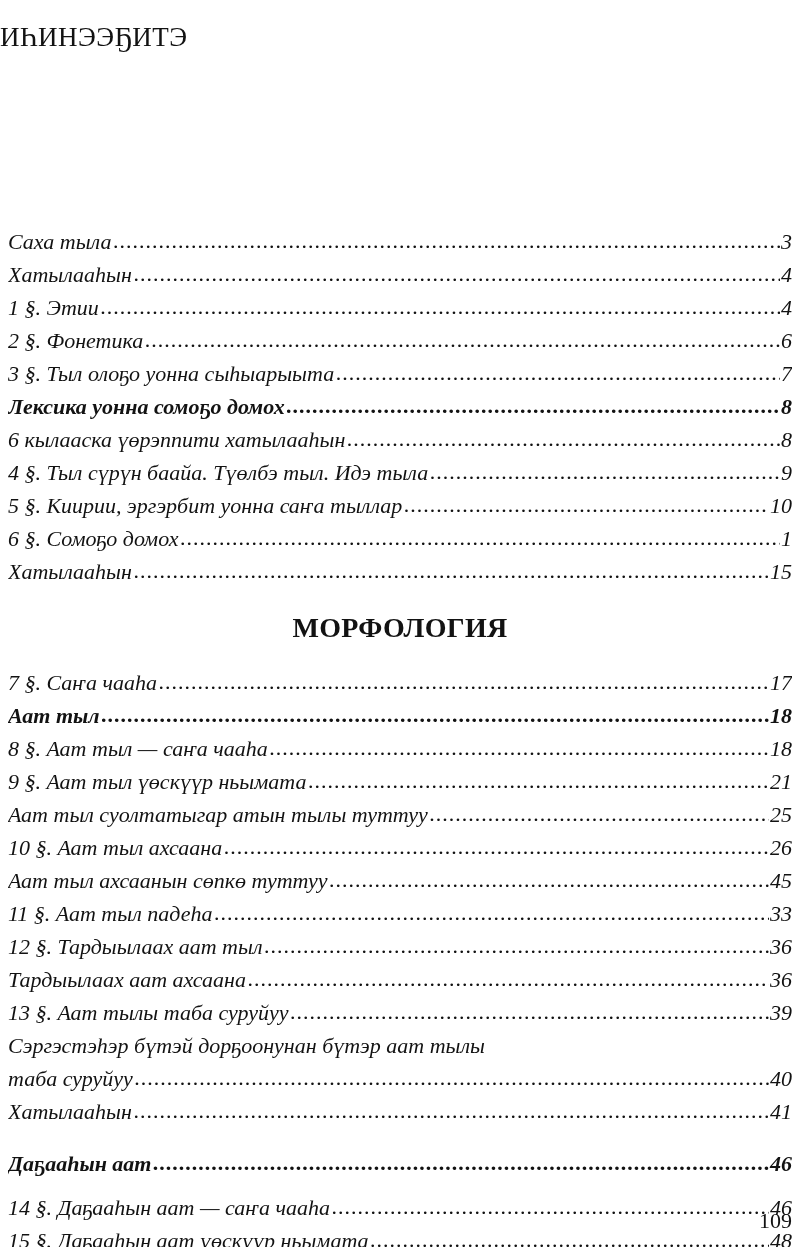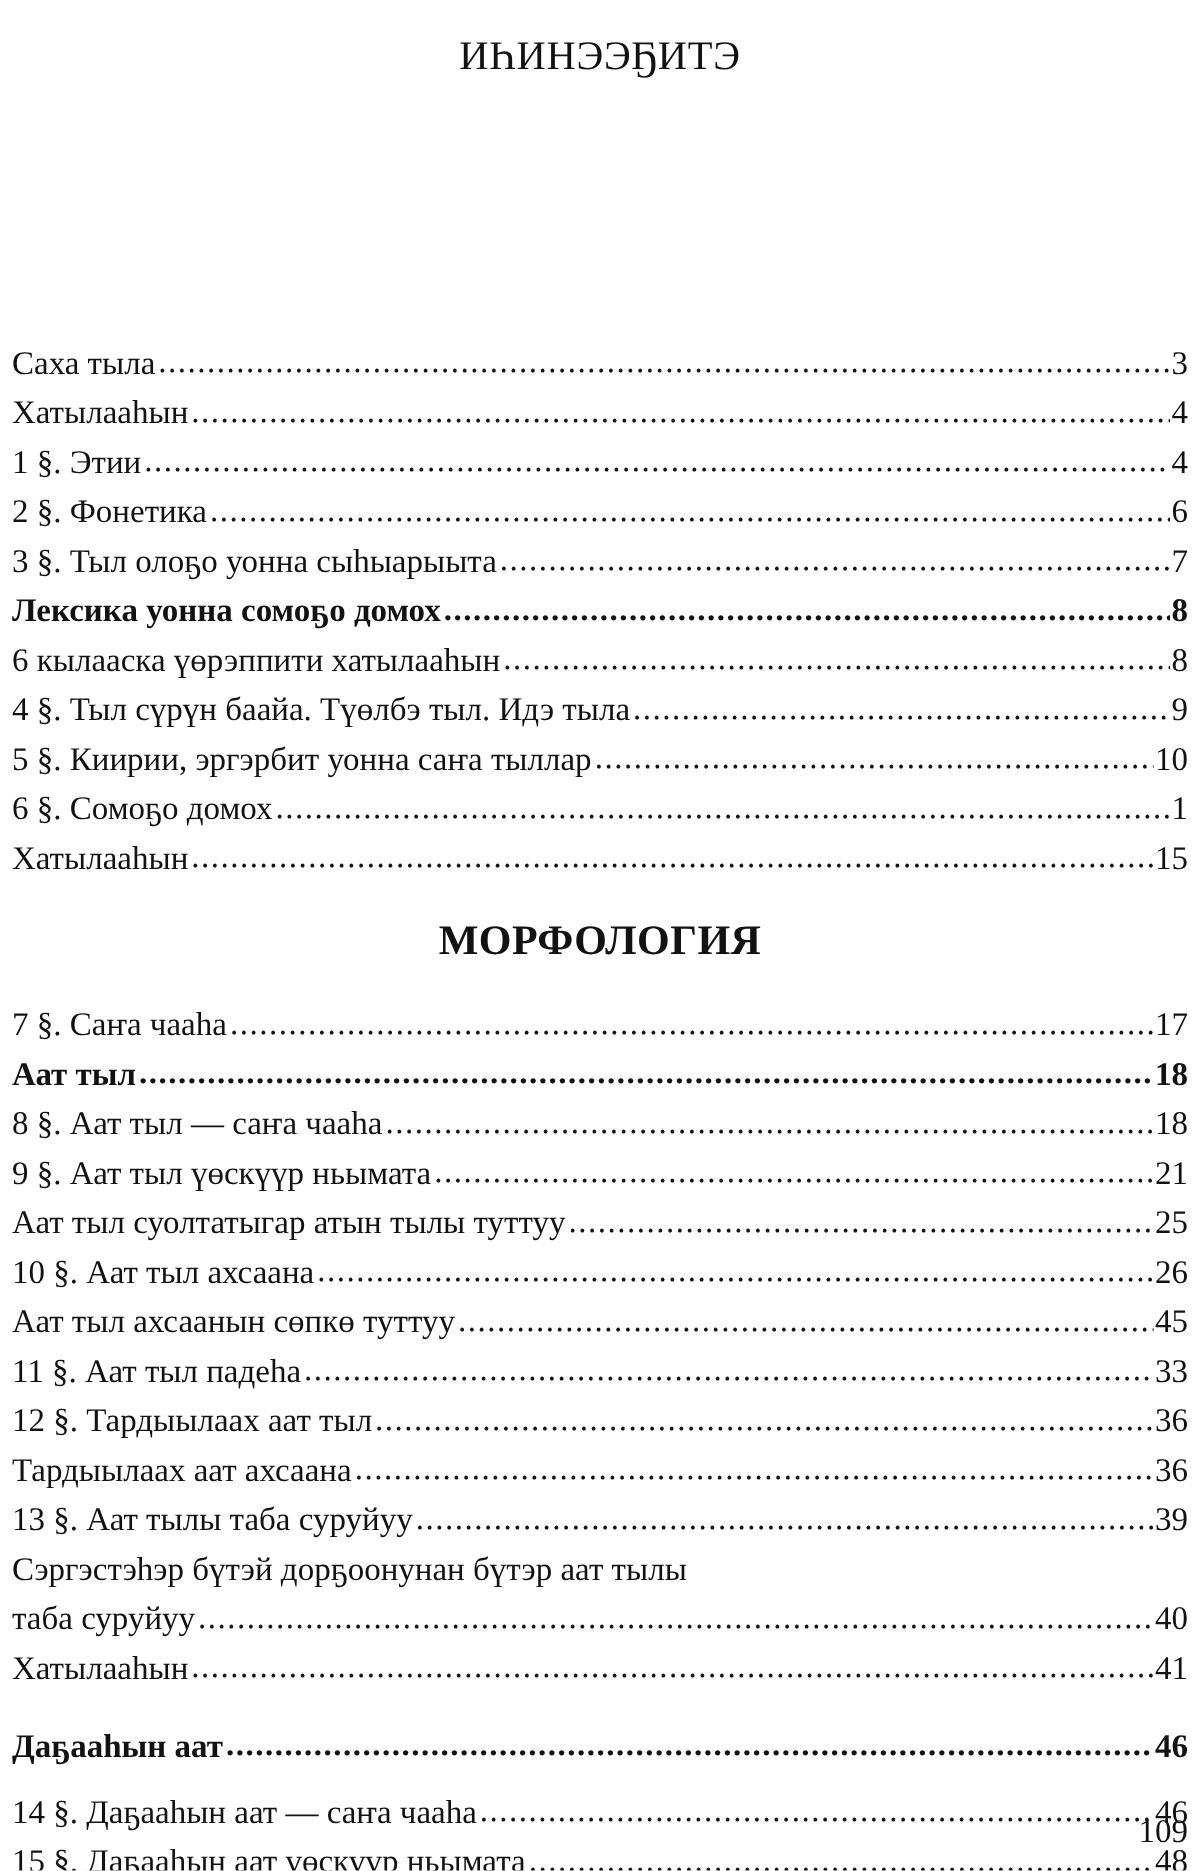--- a/index.html
+++ b/index.html
@@ -24,21 +24,21 @@
     box-sizing: border-box;
     padding: 0;
   }
 
   
   .page-title {
     position: absolute;
     top: 2px;
     left: 0;
     width: 800px;
-    text-align: center;
+    text-align: left;
     font-size: 27px;
     letter-spacing: 0.5px;
     font-weight: 400;
     line-height: 34px;
     white-space: nowrap;
   }
 
   
   .toc {
     position: absolute;
@@ -49,20 +49,21 @@
 
   .toc-entry {
     display: flex;
     align-items: baseline;
     width: 100%;
     height: 33px;
     font-size: 22px;
     line-height: 33px;
     white-space: nowrap;
     overflow: hidden;
+    font-style: italic;
   }
 
   .toc-entry.bold .entry-label,
   .toc-entry.bold .entry-page,
   .toc-entry.bold .leader {
     font-weight: 700;
   }
 
   .entry-label {
     flex: 0 0 auto;

